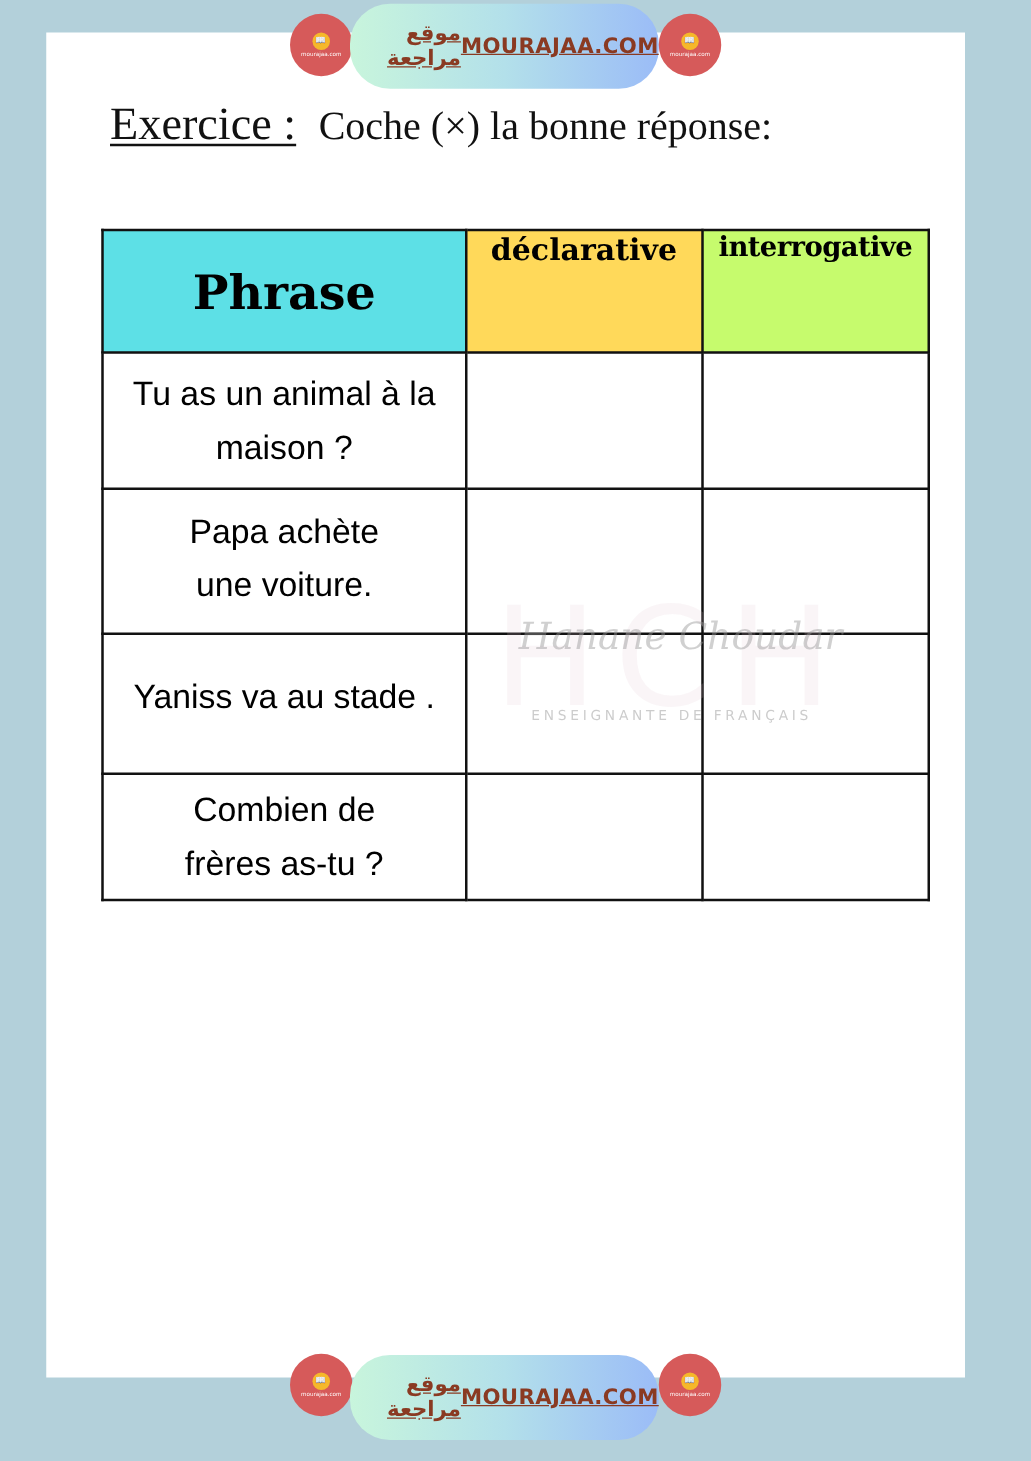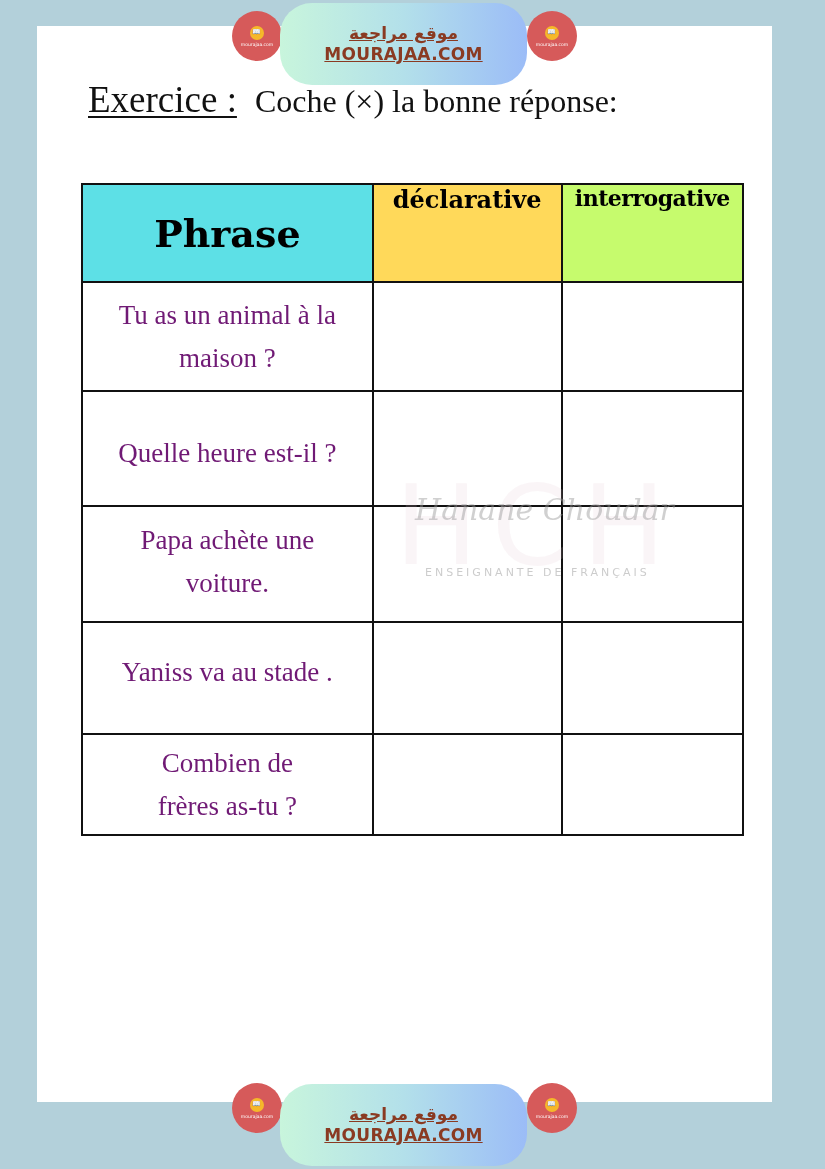--- a/index.html
+++ b/index.html
@@ -6,24 +6,24 @@
   body {
     width: 825px; height: 1169px; position: relative; overflow: hidden;
     background: #b3d0da;
     font-family: "DejaVu Serif", serif;
   }
   .page {
     position: absolute; left: 37px; top: 26px; width: 735px; height: 1076px;
     background: #ffffff;
   }
   .banner {
-    position: absolute; left: 280px; width: 247px; height: 82px;
+    position: absolute; left: 280px; width: 247px; height: 68px;
     border-radius: 32px;
     background: linear-gradient(90deg, #c8f5dc 0%, #b3e0ea 50%, #9bbcf7 100%);
-    display: flex; flex-direction: column; align-items: center; justify-content: center;
+    display: flex; flex-direction: row; align-items: center; justify-content: center;
     z-index: 3;
   }
   .banner .ar {
     font-family: "DejaVu Sans", sans-serif; font-weight: bold;
     font-size: 17px; color: #8a3a22; text-decoration: underline; line-height: 20px;
     direction: rtl;
   }
   .banner .site {
     font-family: "DejaVu Sans", sans-serif; font-weight: bold;
     font-size: 17px; color: #8a3a22; text-decoration: underline; line-height: 22px;
@@ -53,21 +53,21 @@
   table.ex-table {
     position: absolute; left: 81px; top: 183px; border-collapse: collapse;
     width: 663px;
   }
   table.ex-table td, table.ex-table th {
     border: 2px solid #111; padding: 0;
   }
   th.h-phrase { background: #5de0e6; width: 272px; height: 96px; font-size: 38px; font-weight: bold; font-family: "DejaVu Serif", serif; }
   th.h-decl { background: #ffd95a; width: 176px; font-size: 24px; font-weight: bold; vertical-align: top; padding-top: 24px; }
   th.h-inter { background: #c6fb6d; width: 169px; font-size: 22px; font-weight: bold; vertical-align: top; padding-top: 28px; letter-spacing: -0.5px; }
-  td.phrase { font-family: Liberation Serif, serif; font-size: 27px; text-align: center; color: #701a75; line-height: 43px; font-weight: normal; }
+  td.phrase { font-family: Liberation Sans, sans-serif; font-size: 27px; text-align: center; color: #000000; line-height: 43px; font-weight: normal; }
   td.box { background: transparent; }
   .watermark {
     position: absolute; left: 395px; top: 462px; width: 280px; height: 130px; z-index: 2; pointer-events: none;
   }
   .wm-sig { position: absolute; left: 20px; top: 30px; font-family: "DejaVu Serif", serif; font-style: italic; font-size: 30px; color: rgba(150,150,150,0.45); white-space: nowrap; }
   .wm-sub { position: absolute; left: 30px; top: 104px; font-family: "DejaVu Sans", sans-serif; font-size: 11px; letter-spacing: 3px; color: rgba(170,170,170,0.6); white-space: nowrap; }
   .wm-big { position: absolute; left: 0; top: 0; font-family: "DejaVu Sans", sans-serif; font-size: 110px; color: rgba(230,200,210,0.18); letter-spacing: 14px; }
 </style>
 </head>
 <body>
@@ -97,25 +97,20 @@
       <tr>
     <th class="h-phrase">Phrase</th>
     <th class="h-decl">déclarative</th>
     <th class="h-inter">interrogative</th>
   </tr>
   <tr style="height:109px;">
     <td class="phrase" style="padding:0 20px;">Tu as un animal à la maison ?</td>
     <td class="box"></td>
     <td class="box"></td>
   </tr>
-  <tr style="height:115px;">
-    <td class="phrase" style="padding-top:10px;">Quelle heure est-il ?</td>
-    <td class="box"></td>
-    <td class="box"></td>
-  </tr>
   <tr style="height:116px;">
     <td class="phrase" style="padding:0 49px; vertical-align:top; padding-top:12px;">Papa achète une voiture.</td>
     <td class="box"></td>
     <td class="box"></td>
   </tr>
   <tr style="height:112px;">
     <td class="phrase" style="padding-bottom:12px;">Yaniss va au stade .</td>
     <td class="box"></td>
     <td class="box"></td>
   </tr>

